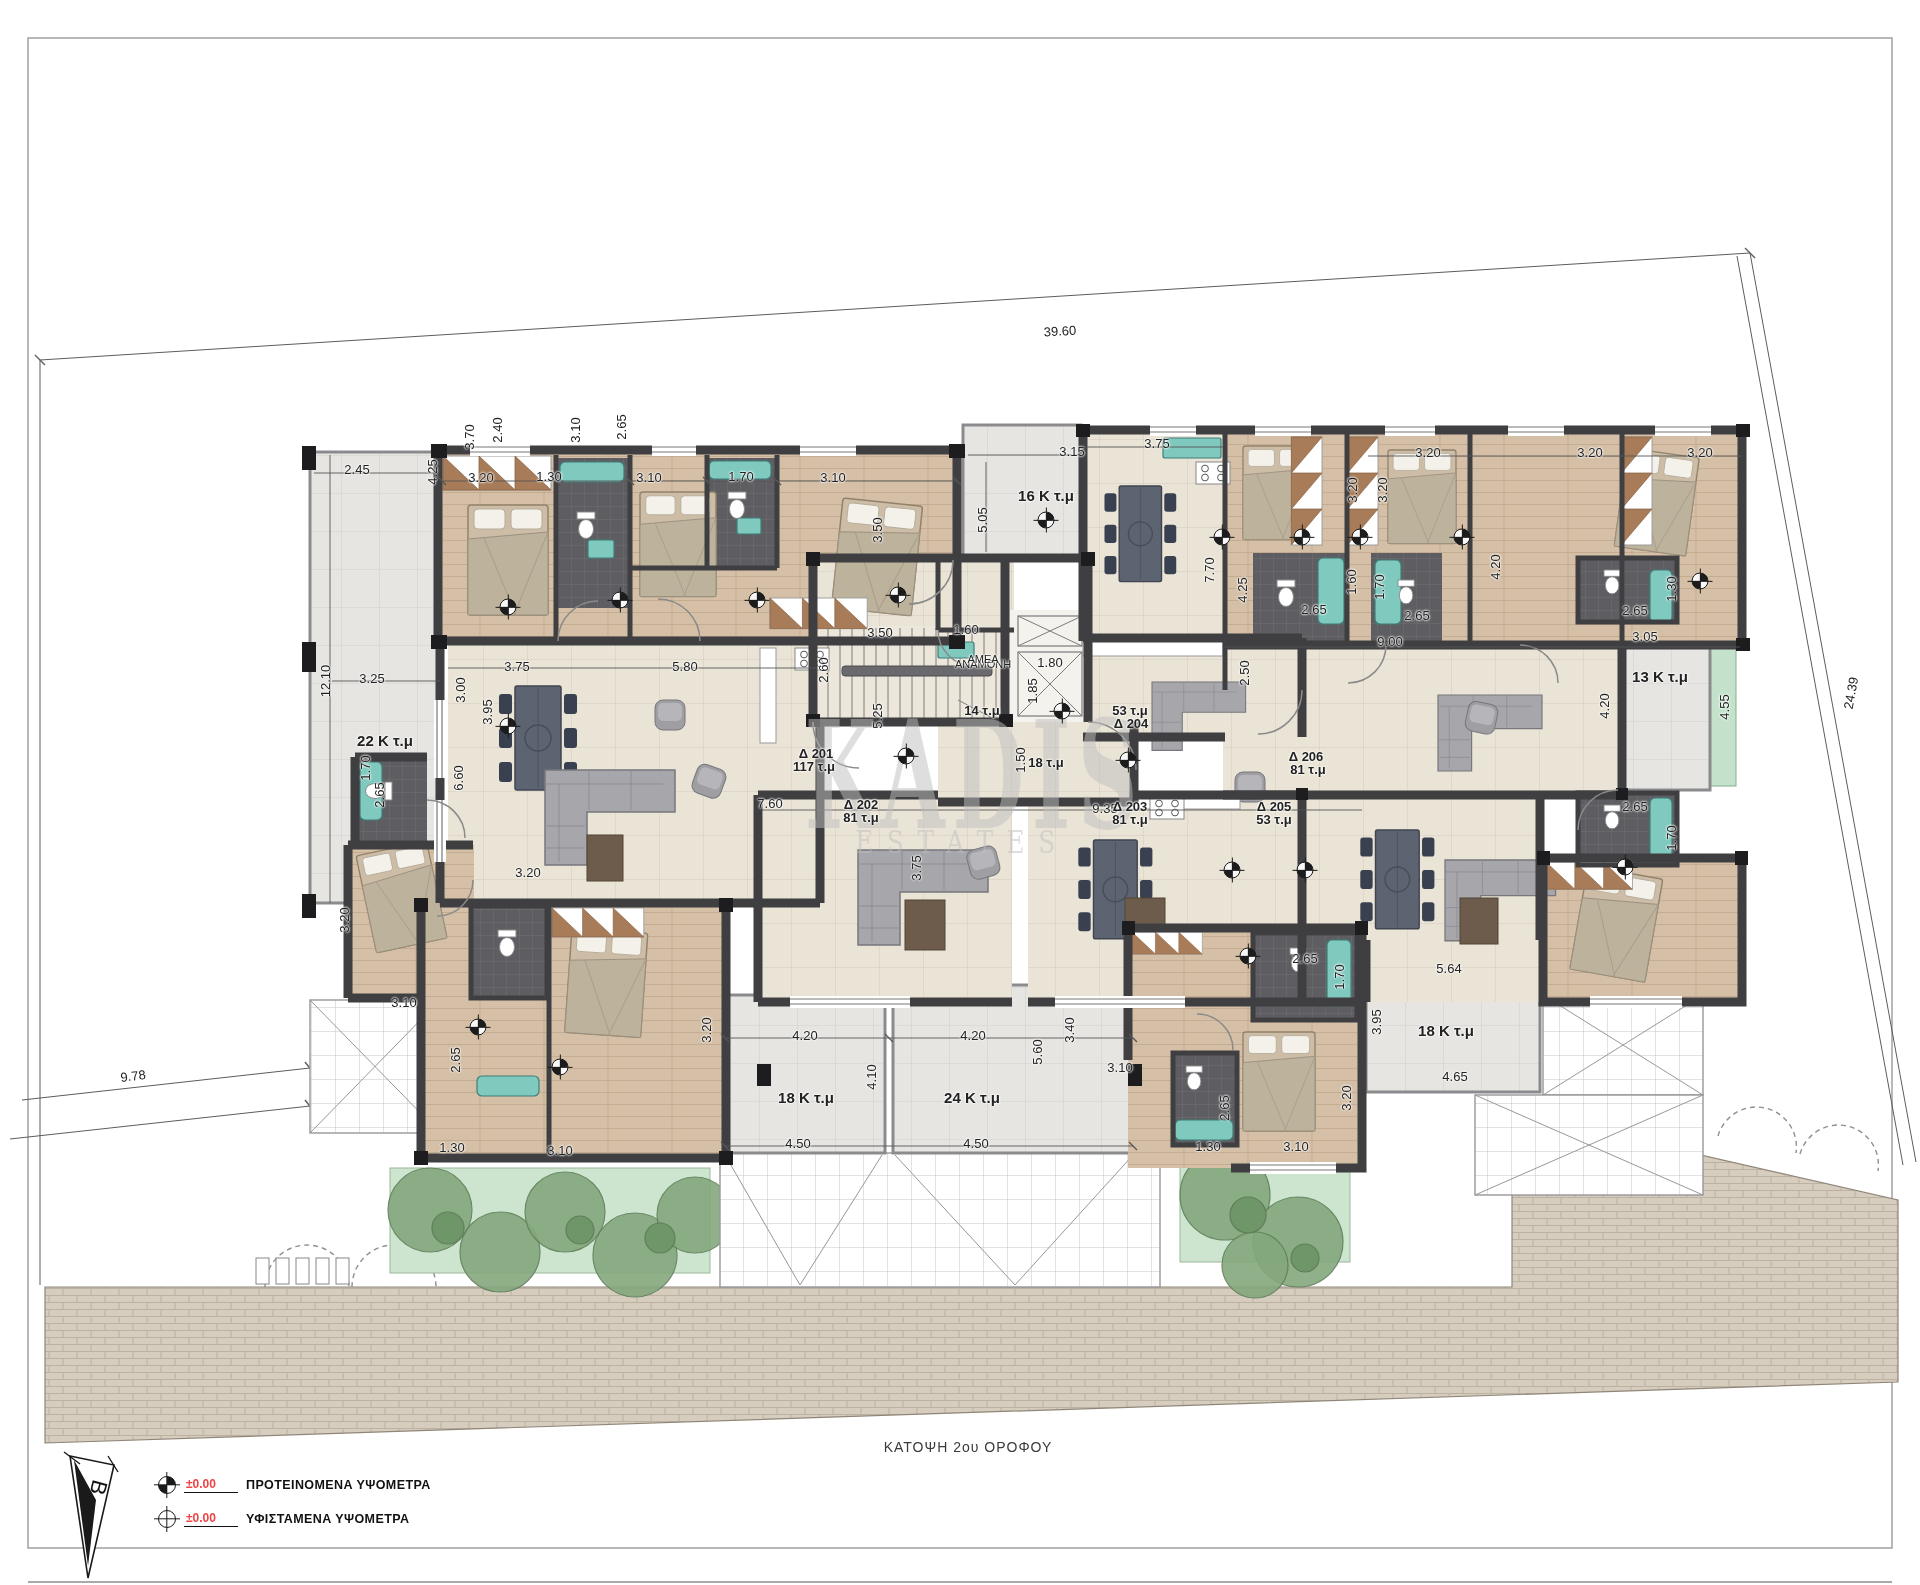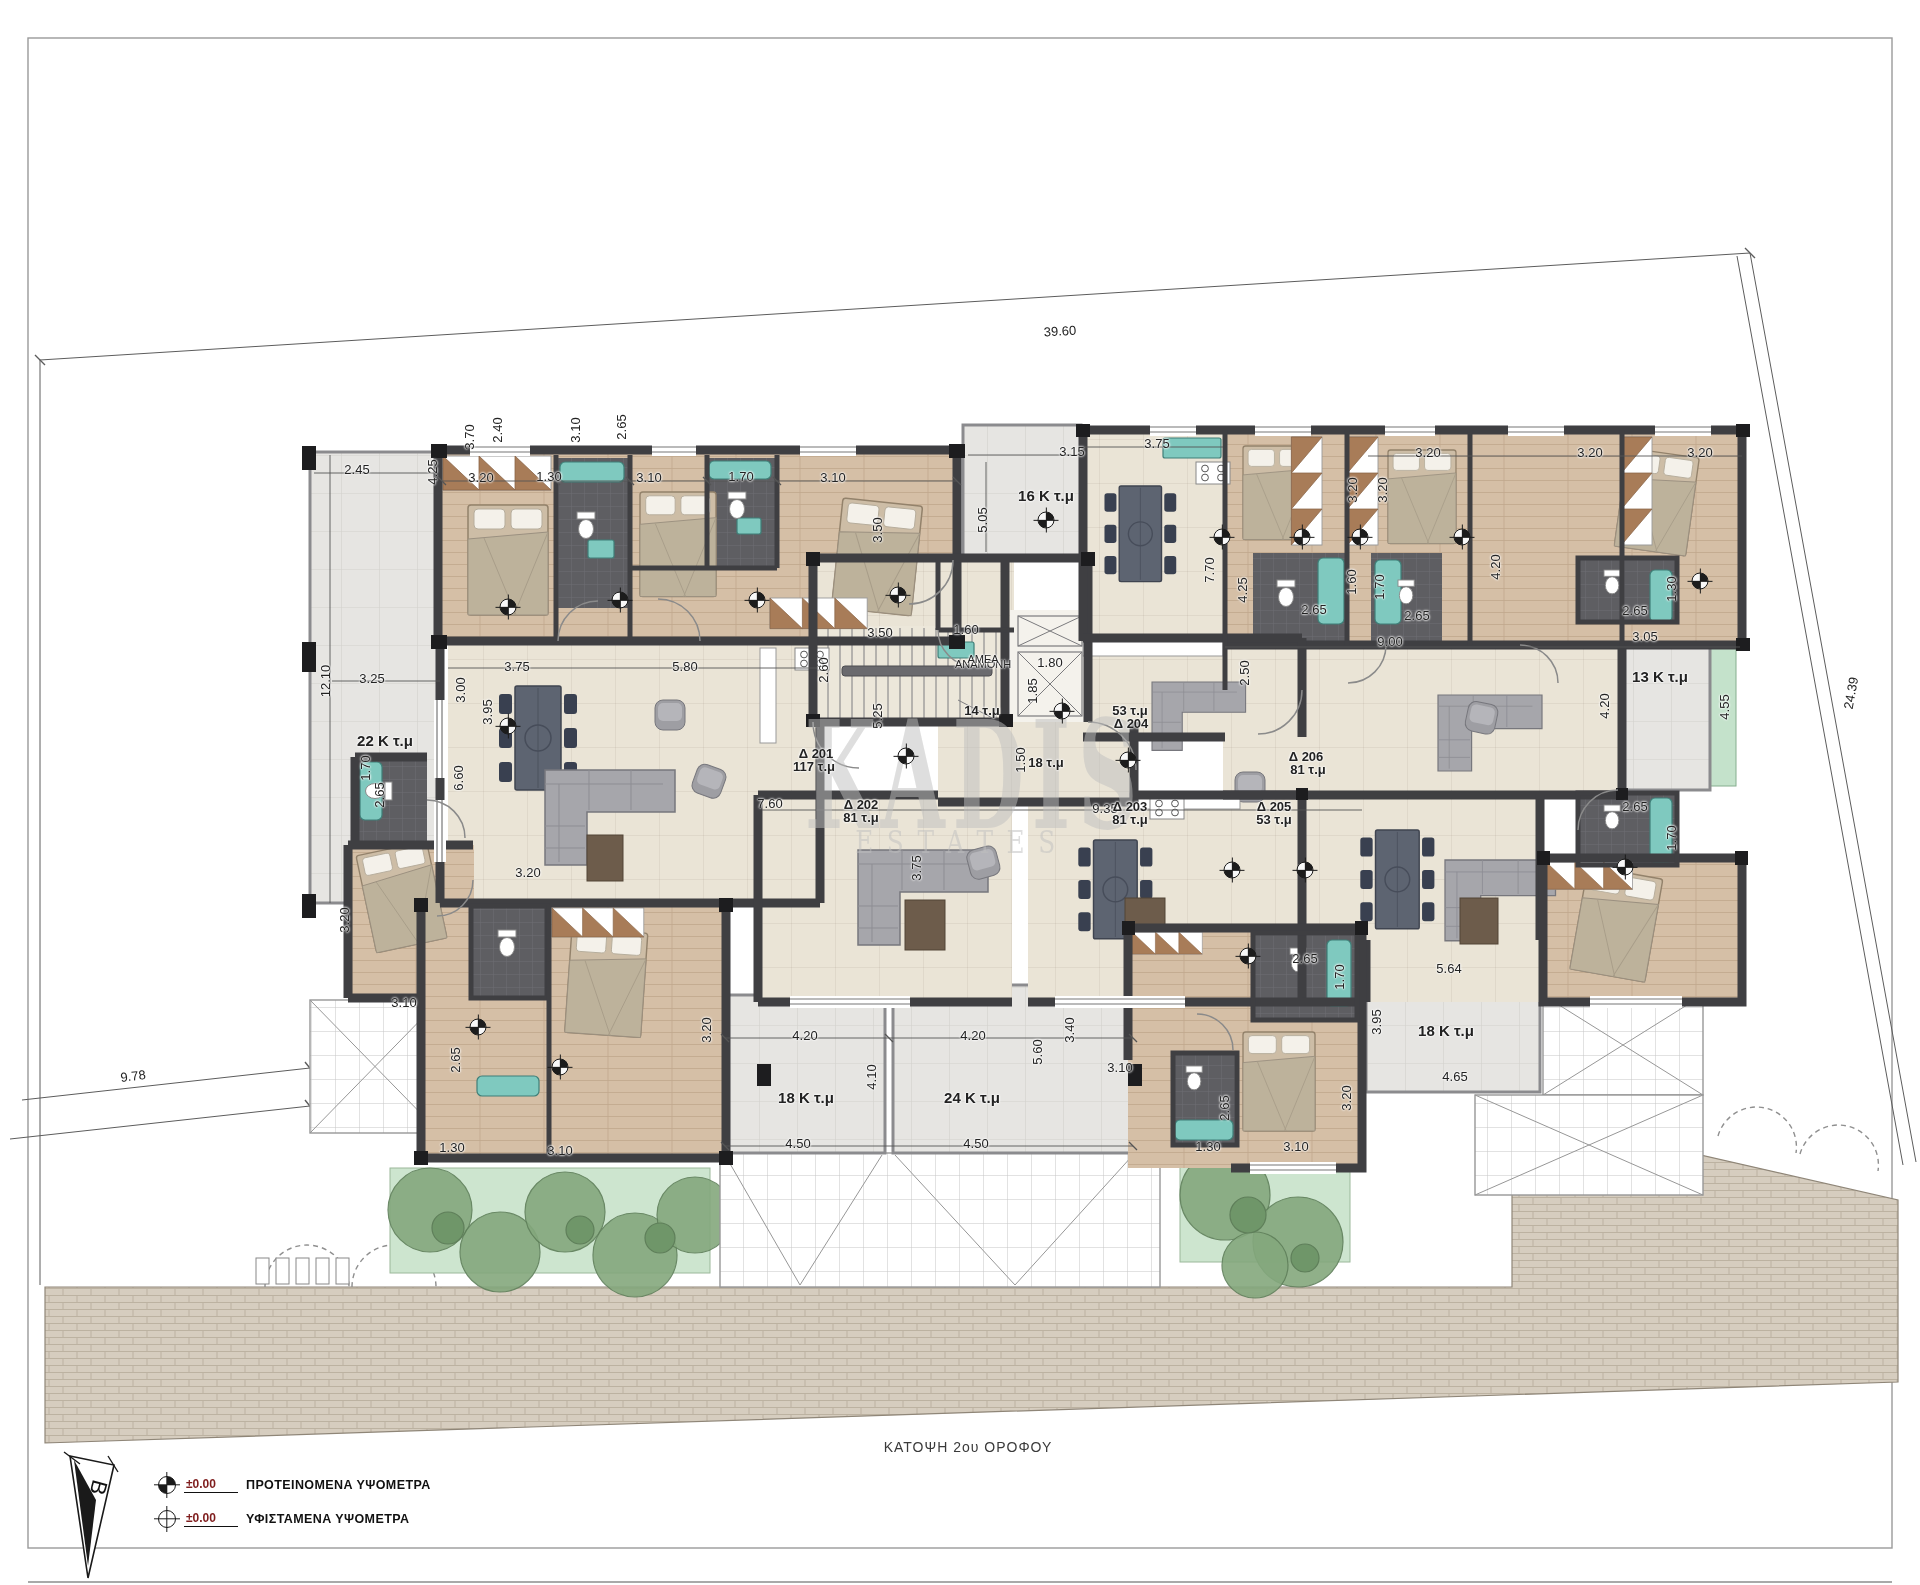--- a/index.html
+++ b/index.html
@@ -36,21 +36,21 @@
   #caption{position:absolute;left:968px;top:1447px;transform:translate(-50%,-50%);
       font-size:14px;letter-spacing:1px;color:#3a3a3a;z-index:7;}
   #legend{position:absolute;left:58px;top:1448px;z-index:7;width:420px;height:130px;}
   #north{position:absolute;left:0;top:0;}
   .legend-row{position:absolute;left:100px;display:flex;align-items:center;gap:8px;height:18px;}
   #legend-row-1{top:28px;} #legend-row-2{top:62px;}
   .sym{width:16px;height:16px;border:1.6px solid #1a1a1a;border-radius:50%;position:relative;flex:none;}
   .sym.proposed{background:conic-gradient(#1a1a1a 0 90deg,#fff 90deg 180deg,#1a1a1a 180deg 270deg,#fff 270deg 360deg);}
   .sym::before{content:"";position:absolute;left:-5px;right:-5px;top:50%;height:1.4px;background:#1a1a1a;transform:translateY(-50%);}
   .sym::after{content:"";position:absolute;top:-5px;bottom:-5px;left:50%;width:1.4px;background:#1a1a1a;transform:translateX(-50%);}
-  .legend-val{font-size:12px;font-weight:700;color:#7f1d1d;border-bottom:1.6px solid #111;padding:0 22px 1px 2px;}
+  .legend-val{font-size:12px;font-weight:700;color:#ef4444;border-bottom:1.6px solid #111;padding:0 22px 1px 2px;}
   .legend-lbl{font-size:12.5px;font-weight:700;color:#111;letter-spacing:.4px;}
 </style>
 </head>
 <body>
 
 <div id="sheet">
 
 <svg id="plan-svg" width="1920" height="1585" viewBox="0 0 1920 1585">
   <defs>
     <pattern id="brick" width="28" height="14" patternUnits="userSpaceOnUse">

